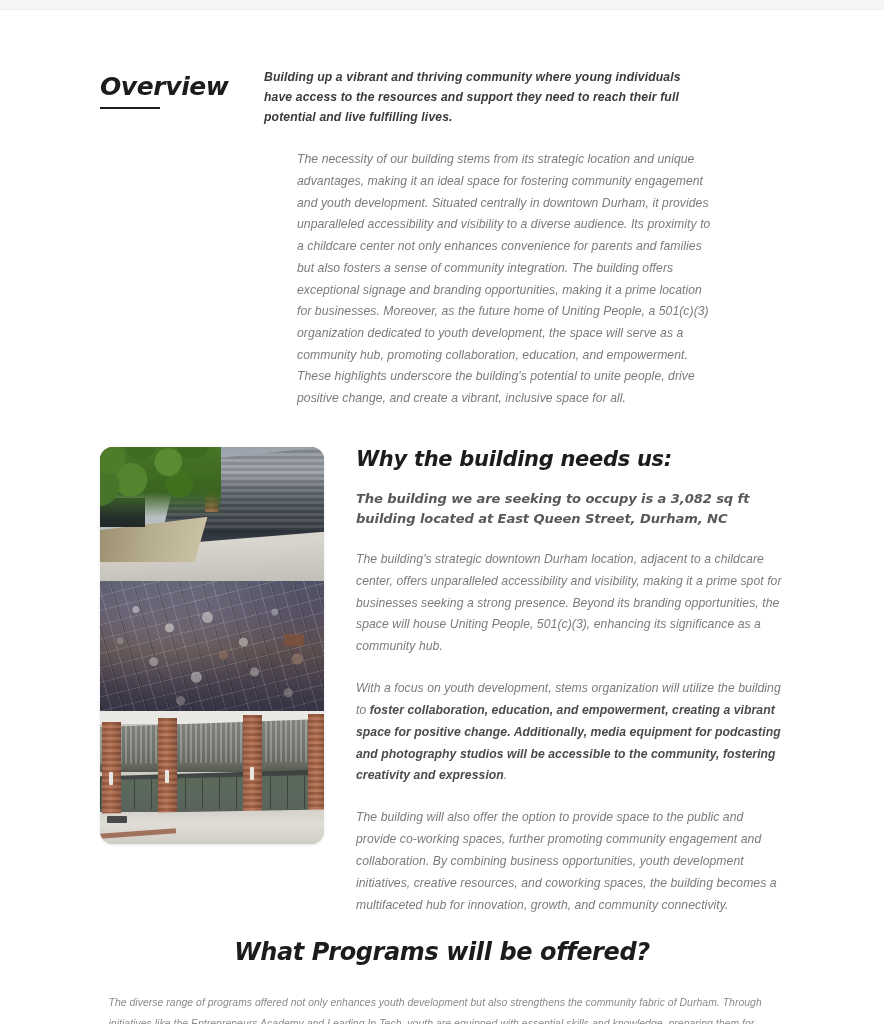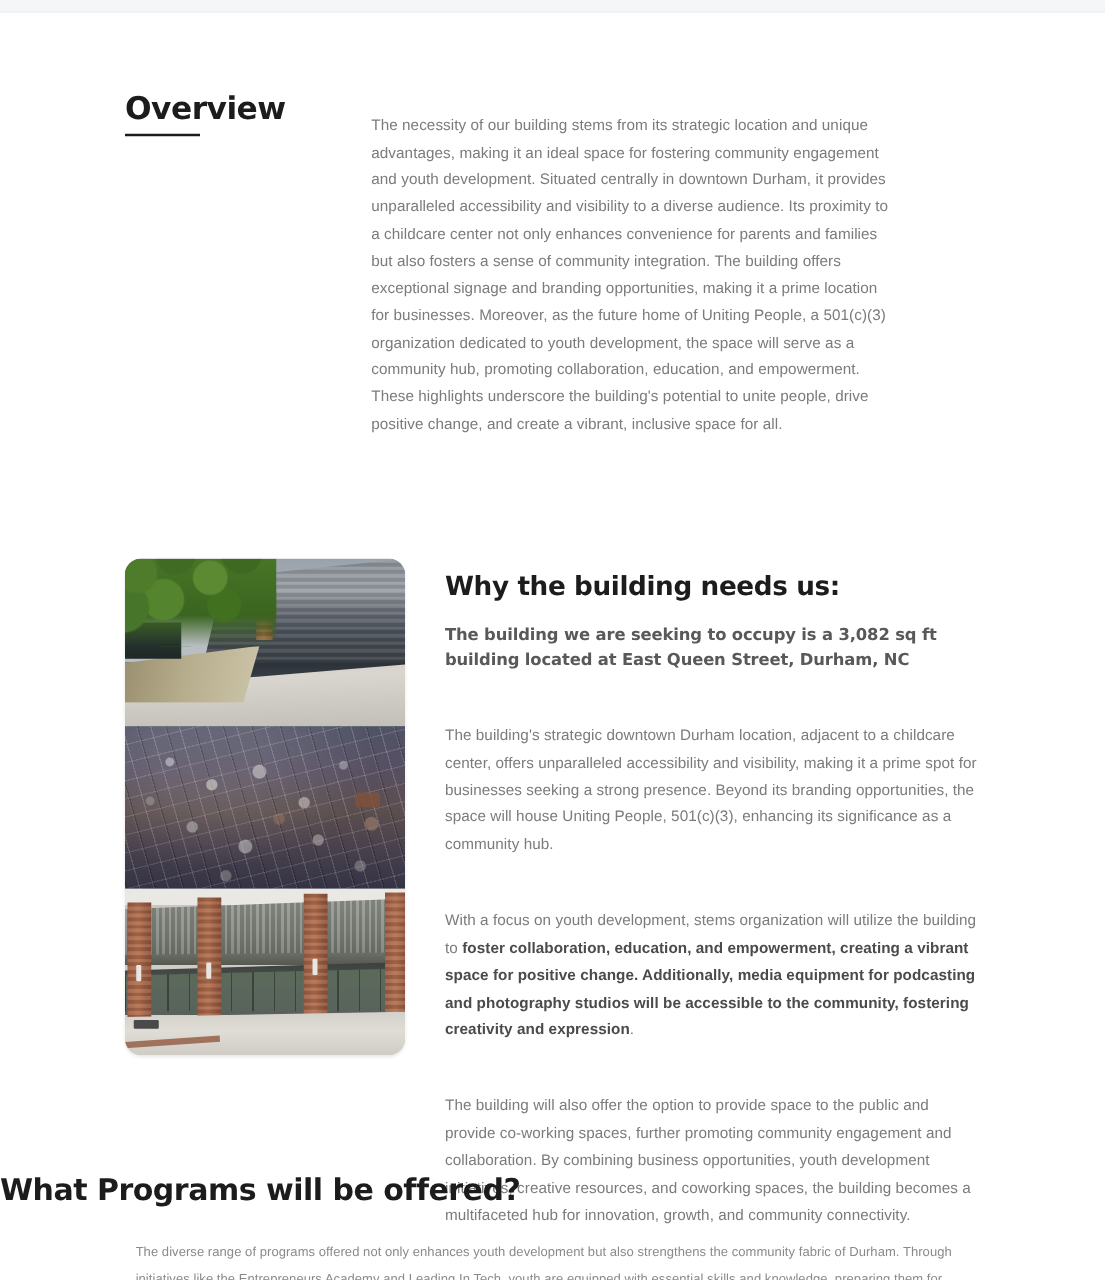--- a/index.html
+++ b/index.html
@@ -15,20 +15,21 @@
     font-family: "Liberation Sans", sans-serif;
     -webkit-font-smoothing: antialiased;
   }
 
   .page {
     position: relative;
     width: 884px;
     height: 1024px;
     background: #ffffff;
     overflow: hidden;
+    font-style: italic;
   }
 
   
   .top-strip {
     position: absolute;
     top: 0; left: 0;
     width: 884px;
     height: 10px;
     background: #f4f6f7;
     border-bottom: 1px solid #eceff1;
@@ -272,21 +273,21 @@
     background: #a0715c; transform: rotate(-4deg);
   }
   .pf-bench {
     position: absolute; left: 3%; bottom: 16%; width: 9%; height: 5%;
     background: #4a4a4a; border-radius: 1px;
   }
 
   .building-body {
     position: absolute;
     left: 356px;
-    top: 10px;
+    top: 0;
     width: 426px;
   }
 
   .building-title {
     font-family: "DejaVu Sans", sans-serif;
     font-size: 21px;
     font-weight: 700;
     letter-spacing: -0.3px;
     color: #1c1c1c;
     line-height: 1.2;
@@ -296,42 +297,42 @@
     margin-top: 17px;
     font-family: "DejaVu Sans", sans-serif;
     font-size: 13.1px;
     font-weight: 700;
     line-height: 1.52;
     color: #59595b;
     letter-spacing: -0.1px;
   }
 
   .building-para {
-    margin-top: 39px;
+    margin-top: 20px;
     font-size: 12.2px;
     font-weight: 400;
     line-height: 1.79;
     color: #7b7b7b;
     letter-spacing: 0.005em;
   }
   .building-para b, .building-para strong {
     font-weight: 700;
     color: #4b4b4b;
   }
 
   
   .programs-section {
     position: absolute;
     top: 938px;
     left: 0;
     width: 884px;
   }
 
   .programs-title {
-    text-align: left;
+    text-align: center;
     font-family: "DejaVu Sans", sans-serif;
     font-size: 24px;
     font-weight: 700;
     letter-spacing: -0.4px;
     color: #1c1c1c;
     line-height: 1.2;
   }
 
   .programs-para {
     margin: 25px auto 0 auto;
@@ -351,20 +352,21 @@
   <div class="top-strip"></div>
 
   <section class="overview-section">
 
     <div class="overview-head">
       <h1 class="overview-title">Overview</h1>
       <div class="overview-underline"></div>
     </div>
 
     <div class="overview-body">
+      <p class="lead">Building up a vibrant and thriving community where young individuals have access to the resources and support they need to reach their full potential and live fulfilling lives.</p>
       <p class="overview-para">The necessity of our building stems from its strategic location and unique advantages, making it an ideal space for fostering community engagement and youth development. Situated centrally in downtown Durham, it provides unparalleled accessibility and visibility to a diverse audience. Its proximity to a childcare center not only enhances convenience for parents and families but also fosters a sense of community integration. The building offers exceptional signage and branding opportunities, making it a prime location for businesses. Moreover, as the future home of Uniting People, a 501(c)(3) organization dedicated to youth development, the space will serve as a community hub, promoting collaboration, education, and empowerment. These highlights underscore the building's potential to unite people, drive positive change, and create a vibrant, inclusive space for all.</p>
     </div>
 
   </section>
 
   <section class="building-section">
 
     <div class="photo-stack">
 
       <div class="photo photo-street">

